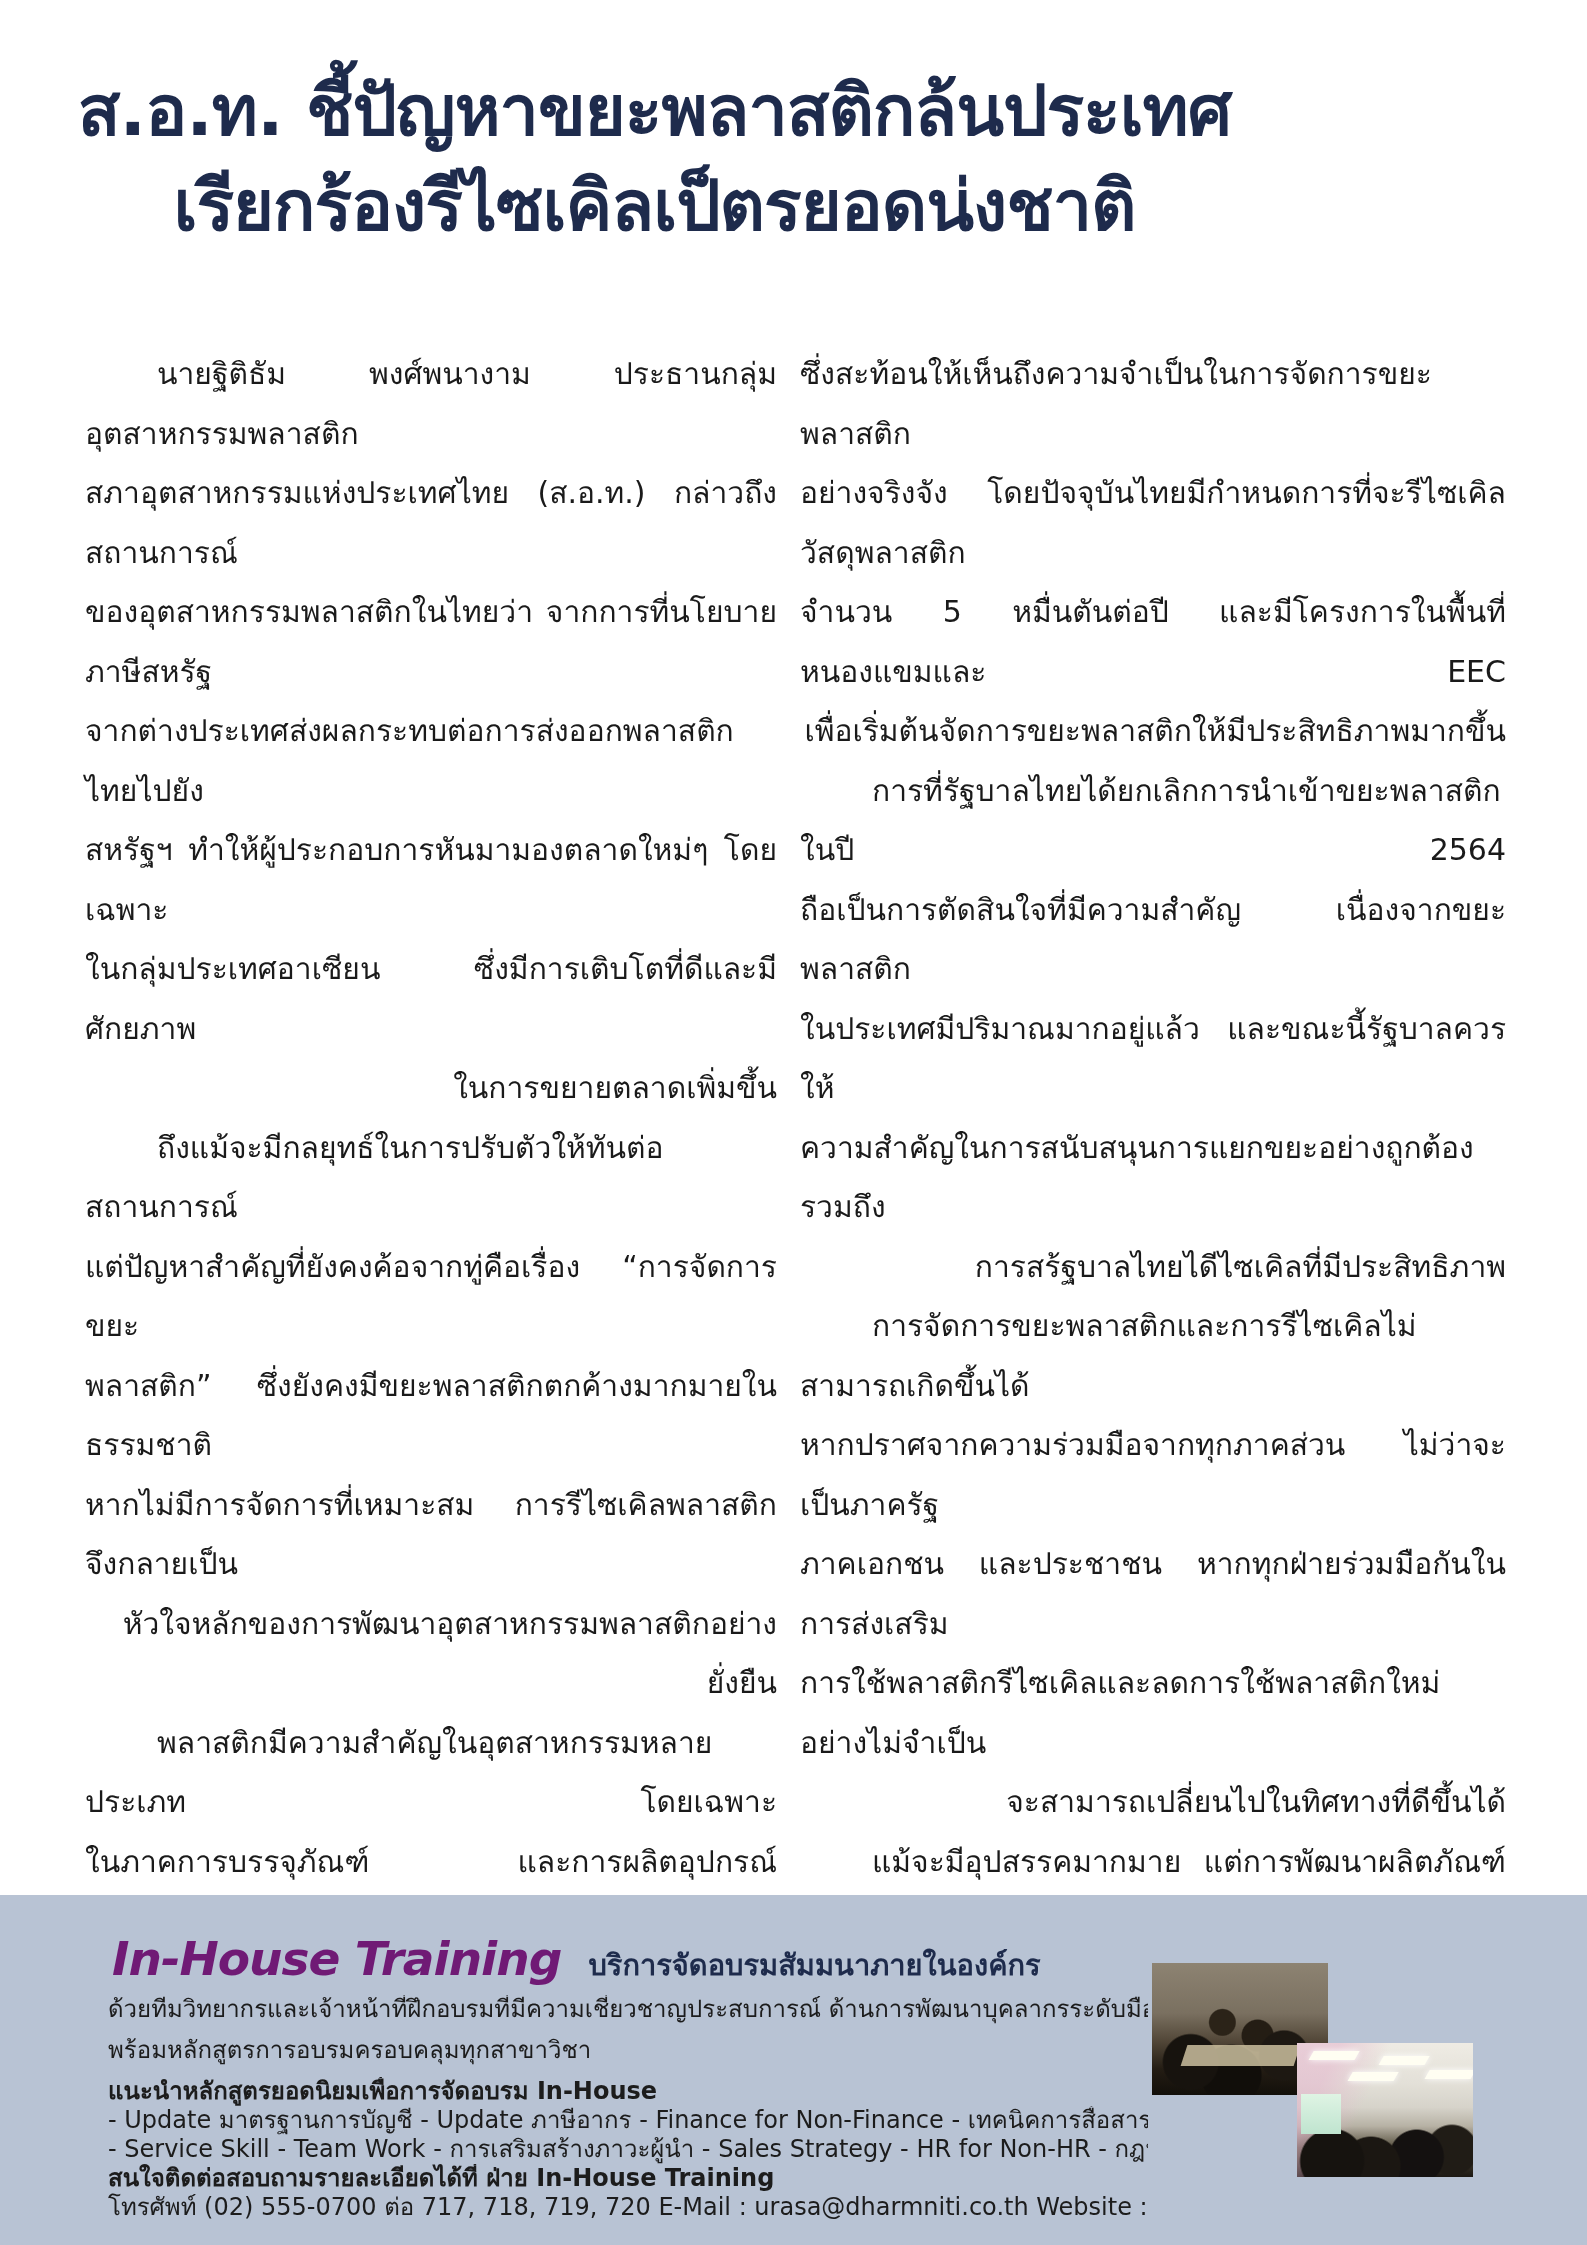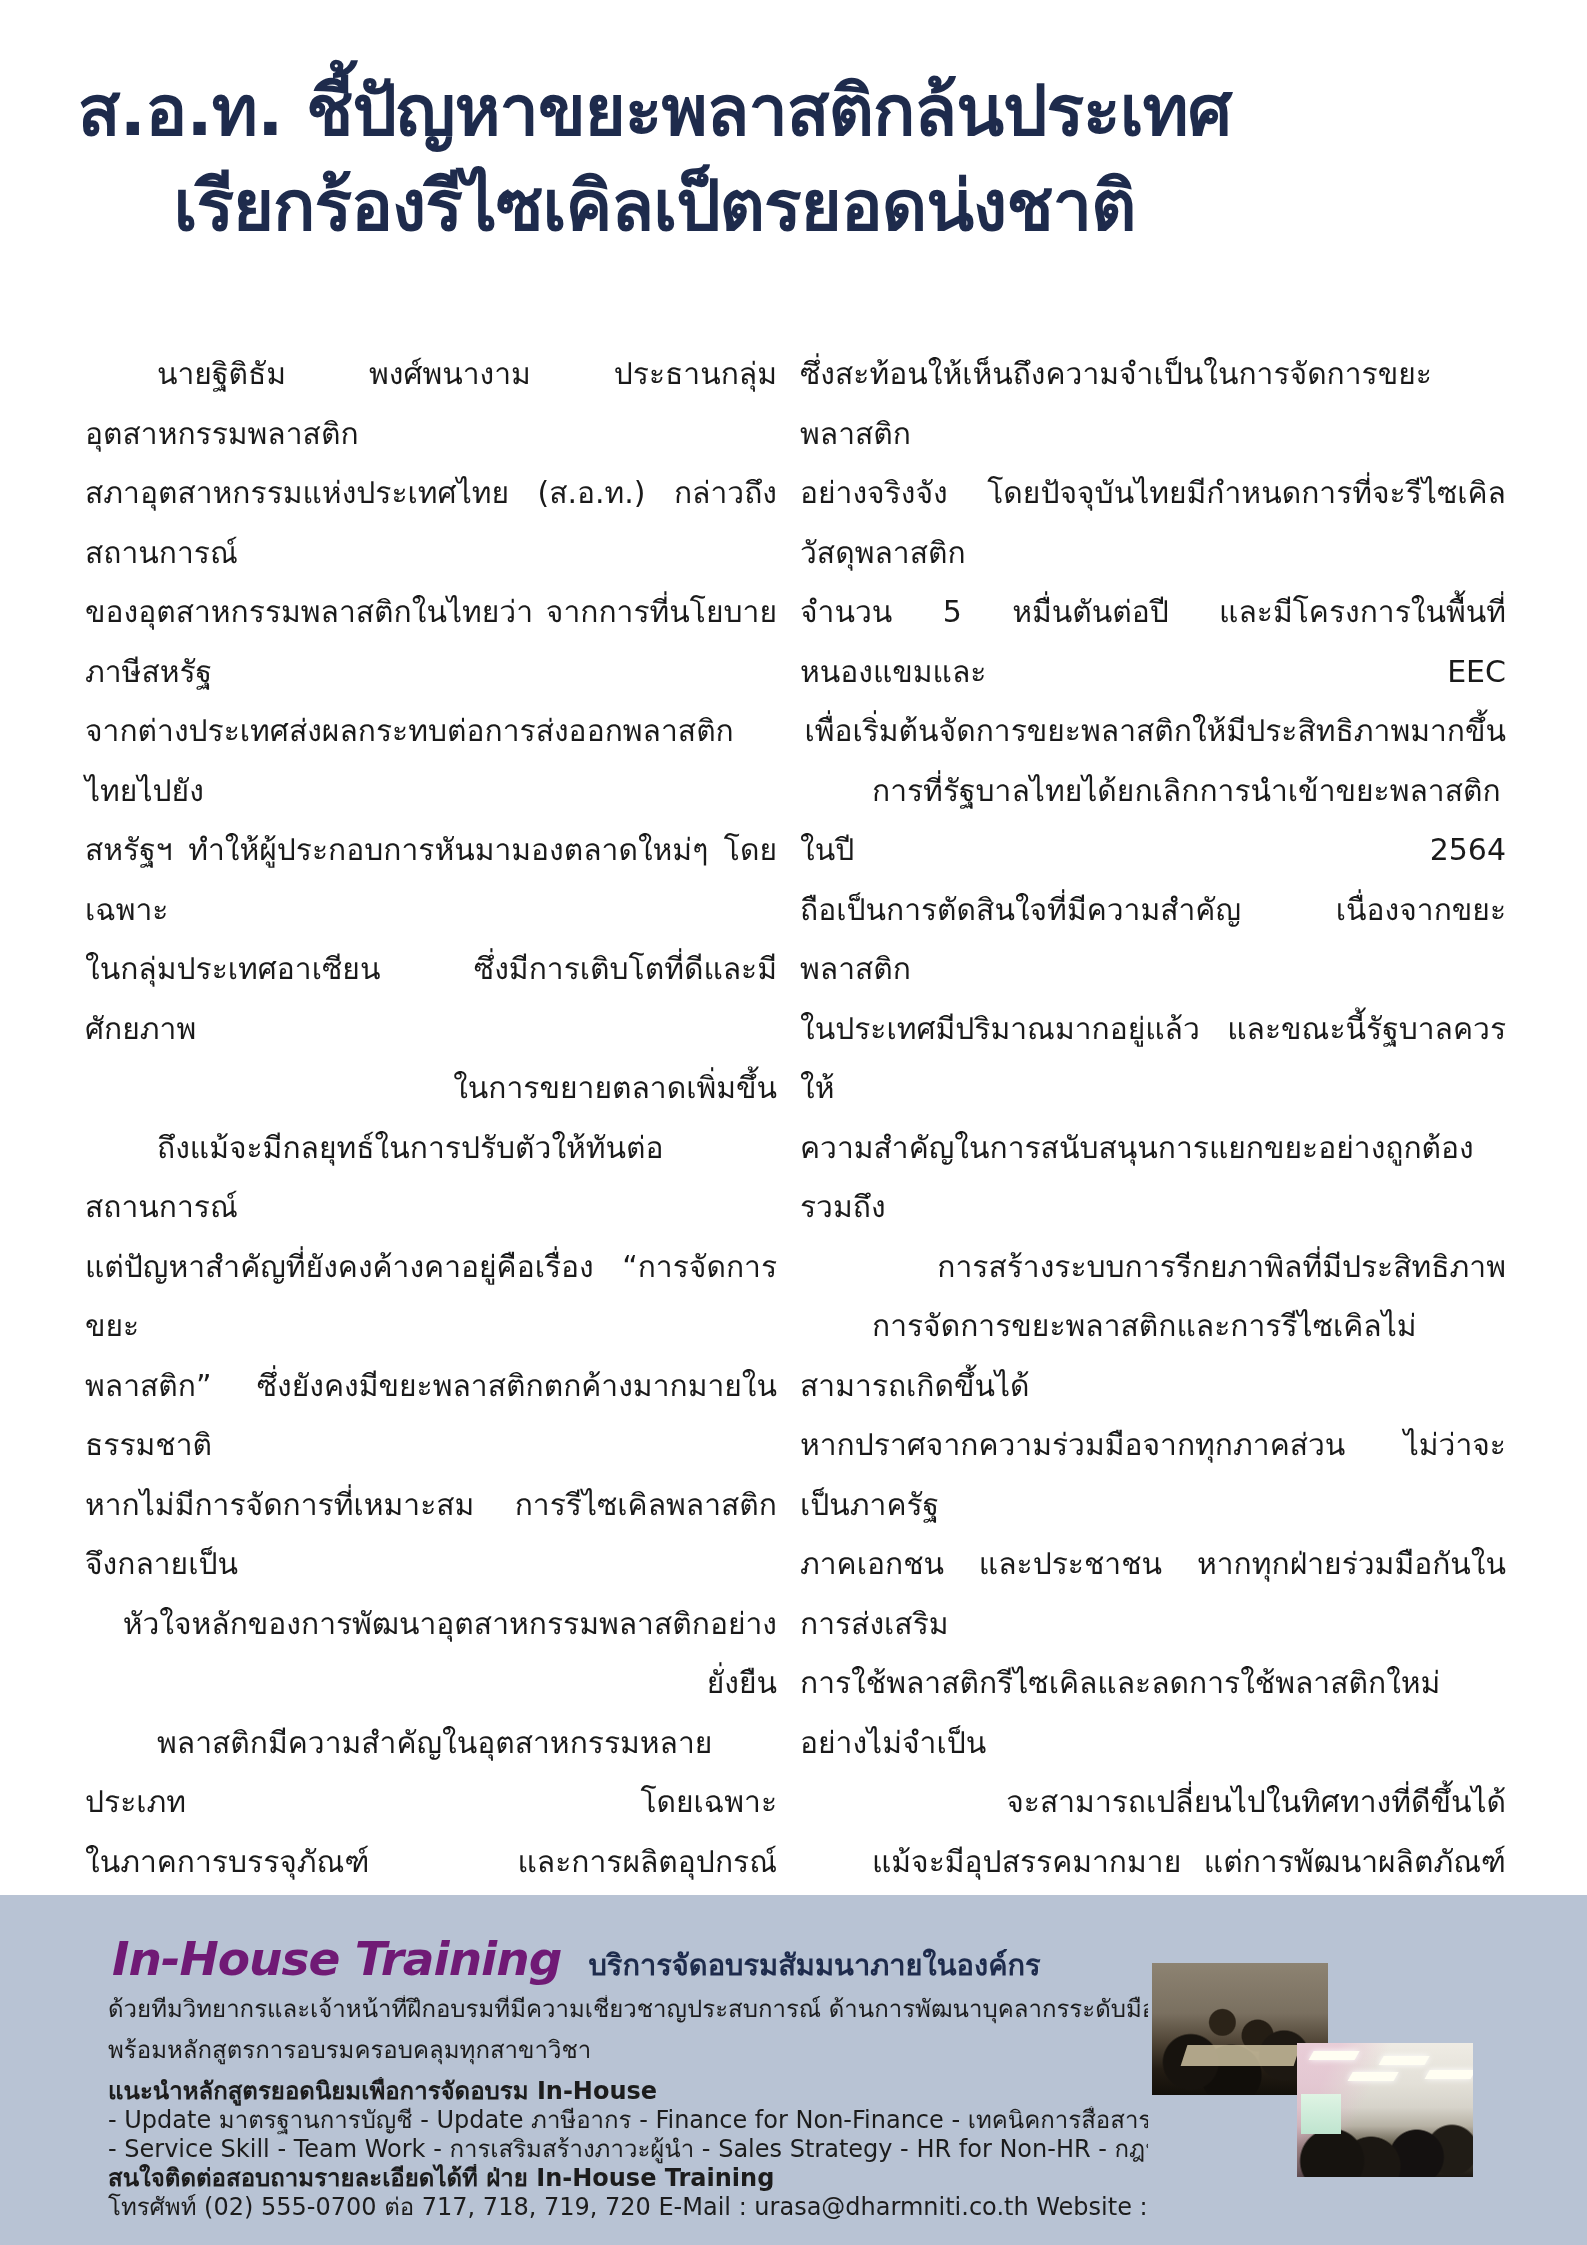--- a/index.html
+++ b/index.html
@@ -95,21 +95,21 @@
         <div class="line j ind">นายฐิติธัม พงศ์พนางาม ประธานกลุ่มอุตสาหกรรมพลาสติก</div>
         <div class="line j">สภาอุตสาหกรรมแห่งประเทศไทย (ส.อ.ท.) กล่าวถึงสถานการณ์</div>
         <div class="line j">ของอุตสาหกรรมพลาสติกในไทยว่า จากการที่นโยบายภาษีสหรัฐ</div>
         <div class="line j">จากต่างประเทศส่งผลกระทบต่อการส่งออกพลาสติกไทยไปยัง</div>
         <div class="line j">สหรัฐฯ ทำให้ผู้ประกอบการหันมามองตลาดใหม่ๆ โดยเฉพาะ</div>
         <div class="line j">ในกลุ่มประเทศอาเซียน ซึ่งมีการเติบโตที่ดีและมีศักยภาพ</div>
         <div class="line">ในการขยายตลาดเพิ่มขึ้น</div>
       </div>
       <div class="para">
         <div class="line j ind">ถึงแม้จะมีกลยุทธ์ในการปรับตัวให้ทันต่อสถานการณ์</div>
-        <div class="line j">แต่ปัญหาสำคัญที่ยังคงค้างคาอยู่คือเรื่อง “การจัดการขยะ</div>
+        <div class="line j">แต่ปัญหาสำคัญที่ยังคงค้อจากทู่คือเรื่อง “การจัดการขยะ</div>
         <div class="line j">พลาสติก” ซึ่งยังคงมีขยะพลาสติกตกค้างมากมายในธรรมชาติ</div>
         <div class="line j">หากไม่มีการจัดการที่เหมาะสม การรีไซเคิลพลาสติกจึงกลายเป็น</div>
         <div class="line">หัวใจหลักของการพัฒนาอุตสาหกรรมพลาสติกอย่างยั่งยืน</div>
       </div>
       <div class="para">
         <div class="line j ind">พลาสติกมีความสำคัญในอุตสาหกรรมหลายประเภท โดยเฉพาะ</div>
         <div class="line j">ในภาคการบรรจุภัณฑ์ และการผลิตอุปกรณ์อิเล็กทรอนิกส์</div>
         <div class="line j">และก่อสร้าง ขณะที่ในปี 2022 ไทยสามารถรีไซเคิลพลาสติก</div>
         <div class="line j">ได้เพียง 18% และล่าสุดเพิ่มขึ้นเป็น 22% ซึ่งมีปริมาณ</div>
         <div class="line">ขยะพลาสติกที่นำมาหมุนเวียนในการผลิตมากถึง 7 แสนตัน</div>
@@ -121,21 +121,21 @@
         <div class="line j">ซึ่งสะท้อนให้เห็นถึงความจำเป็นในการจัดการขยะพลาสติก</div>
         <div class="line j">อย่างจริงจัง โดยปัจจุบันไทยมีกำหนดการที่จะรีไซเคิลวัสดุพลาสติก</div>
         <div class="line j">จำนวน 5 หมื่นตันต่อปี และมีโครงการในพื้นที่หนองแขมและ EEC</div>
         <div class="line">เพื่อเริ่มต้นจัดการขยะพลาสติกให้มีประสิทธิภาพมากขึ้น</div>
       </div>
       <div class="para">
         <div class="line j ind">การที่รัฐบาลไทยได้ยกเลิกการนำเข้าขยะพลาสติกในปี 2564</div>
         <div class="line j">ถือเป็นการตัดสินใจที่มีความสำคัญ เนื่องจากขยะพลาสติก</div>
         <div class="line j">ในประเทศมีปริมาณมากอยู่แล้ว และขณะนี้รัฐบาลควรให้</div>
         <div class="line j">ความสำคัญในการสนับสนุนการแยกขยะอย่างถูกต้อง รวมถึง</div>
-        <div class="line">การสร้างระบบการรีกยภาพิลที่มีประสิทธิภาพ</div>
+        <div class="line">การสร้ฐบาลไทยไดีไซเคิลที่มีประสิทธิภาพ</div>
       </div>
       <div class="para">
         <div class="line j ind">การจัดการขยะพลาสติกและการรีไซเคิลไม่สามารถเกิดขึ้นได้</div>
         <div class="line j">หากปราศจากความร่วมมือจากทุกภาคส่วน ไม่ว่าจะเป็นภาครัฐ</div>
         <div class="line j">ภาคเอกชน และประชาชน หากทุกฝ่ายร่วมมือกันในการส่งเสริม</div>
         <div class="line j">การใช้พลาสติกรีไซเคิลและลดการใช้พลาสติกใหม่อย่างไม่จำเป็น</div>
         <div class="line">จะสามารถเปลี่ยนไปในทิศทางที่ดีขึ้นได้</div>
       </div>
       <div class="para">
         <div class="line j ind">แม้จะมีอุปสรรคมากมาย แต่การพัฒนาผลิตภัณฑ์พลาสติก</div>

